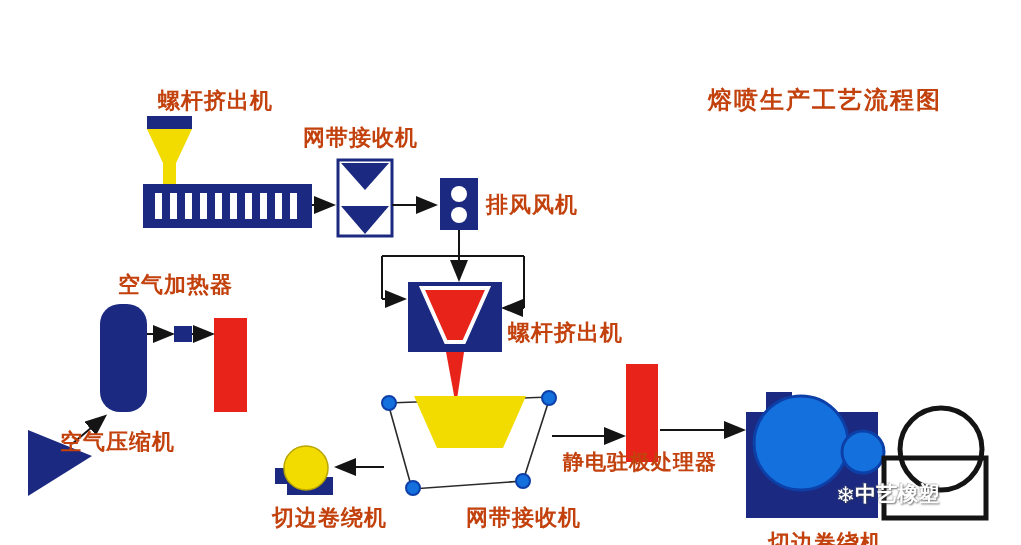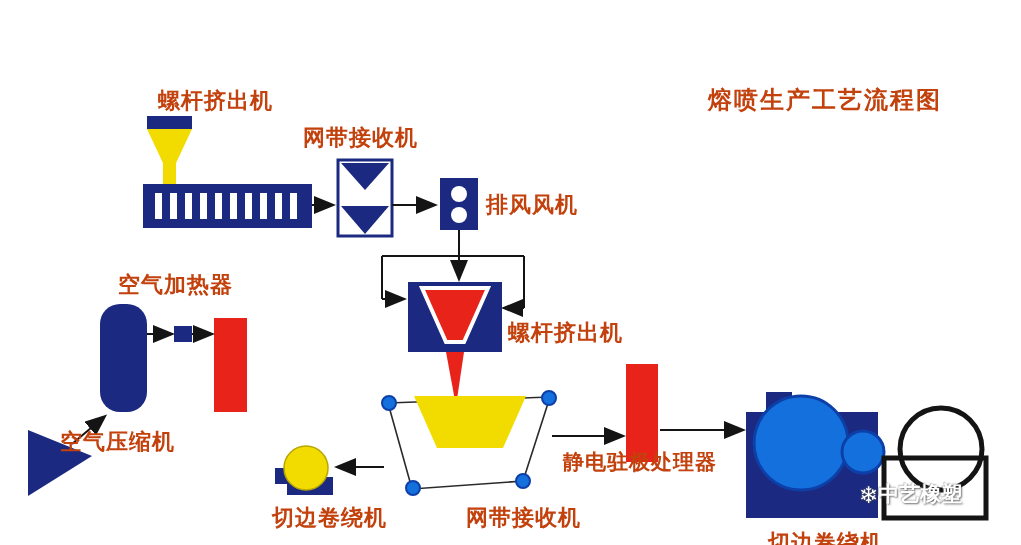--- a/index.html
+++ b/index.html
@@ -14,21 +14,20 @@
   .title{font-size:24px;letter-spacing:2px;}
   svg{position:absolute;left:0;top:0;}
   .f-navy{fill:var(--navy)} .f-yellow{fill:var(--yellow)} .f-red{fill:var(--red)}
   .f-blue{fill:var(--blue)} .f-white{fill:#ffffff}
   .ln{stroke:#141414;stroke-width:2;fill:none}
   .thin{stroke:#2a2a2a;stroke-width:1.6;fill:none}
   .watermark{
     position:absolute;left:836px;top:480px;font-size:21px;font-weight:bold;
     color:#ffffff;white-space:nowrap;
     text-shadow:1px 1px 2px rgba(60,60,60,.75),-1px -1px 1px rgba(120,120,120,.4);
-    margin-left:23px;
   }
   .watermark .flake{font-size:23px;vertical-align:-2px;}
 </style>
 </head>
 <body>
 
 <div class="stage">
 
   <svg width="1021" height="545" viewBox="0 0 1021 545">
     <defs>

